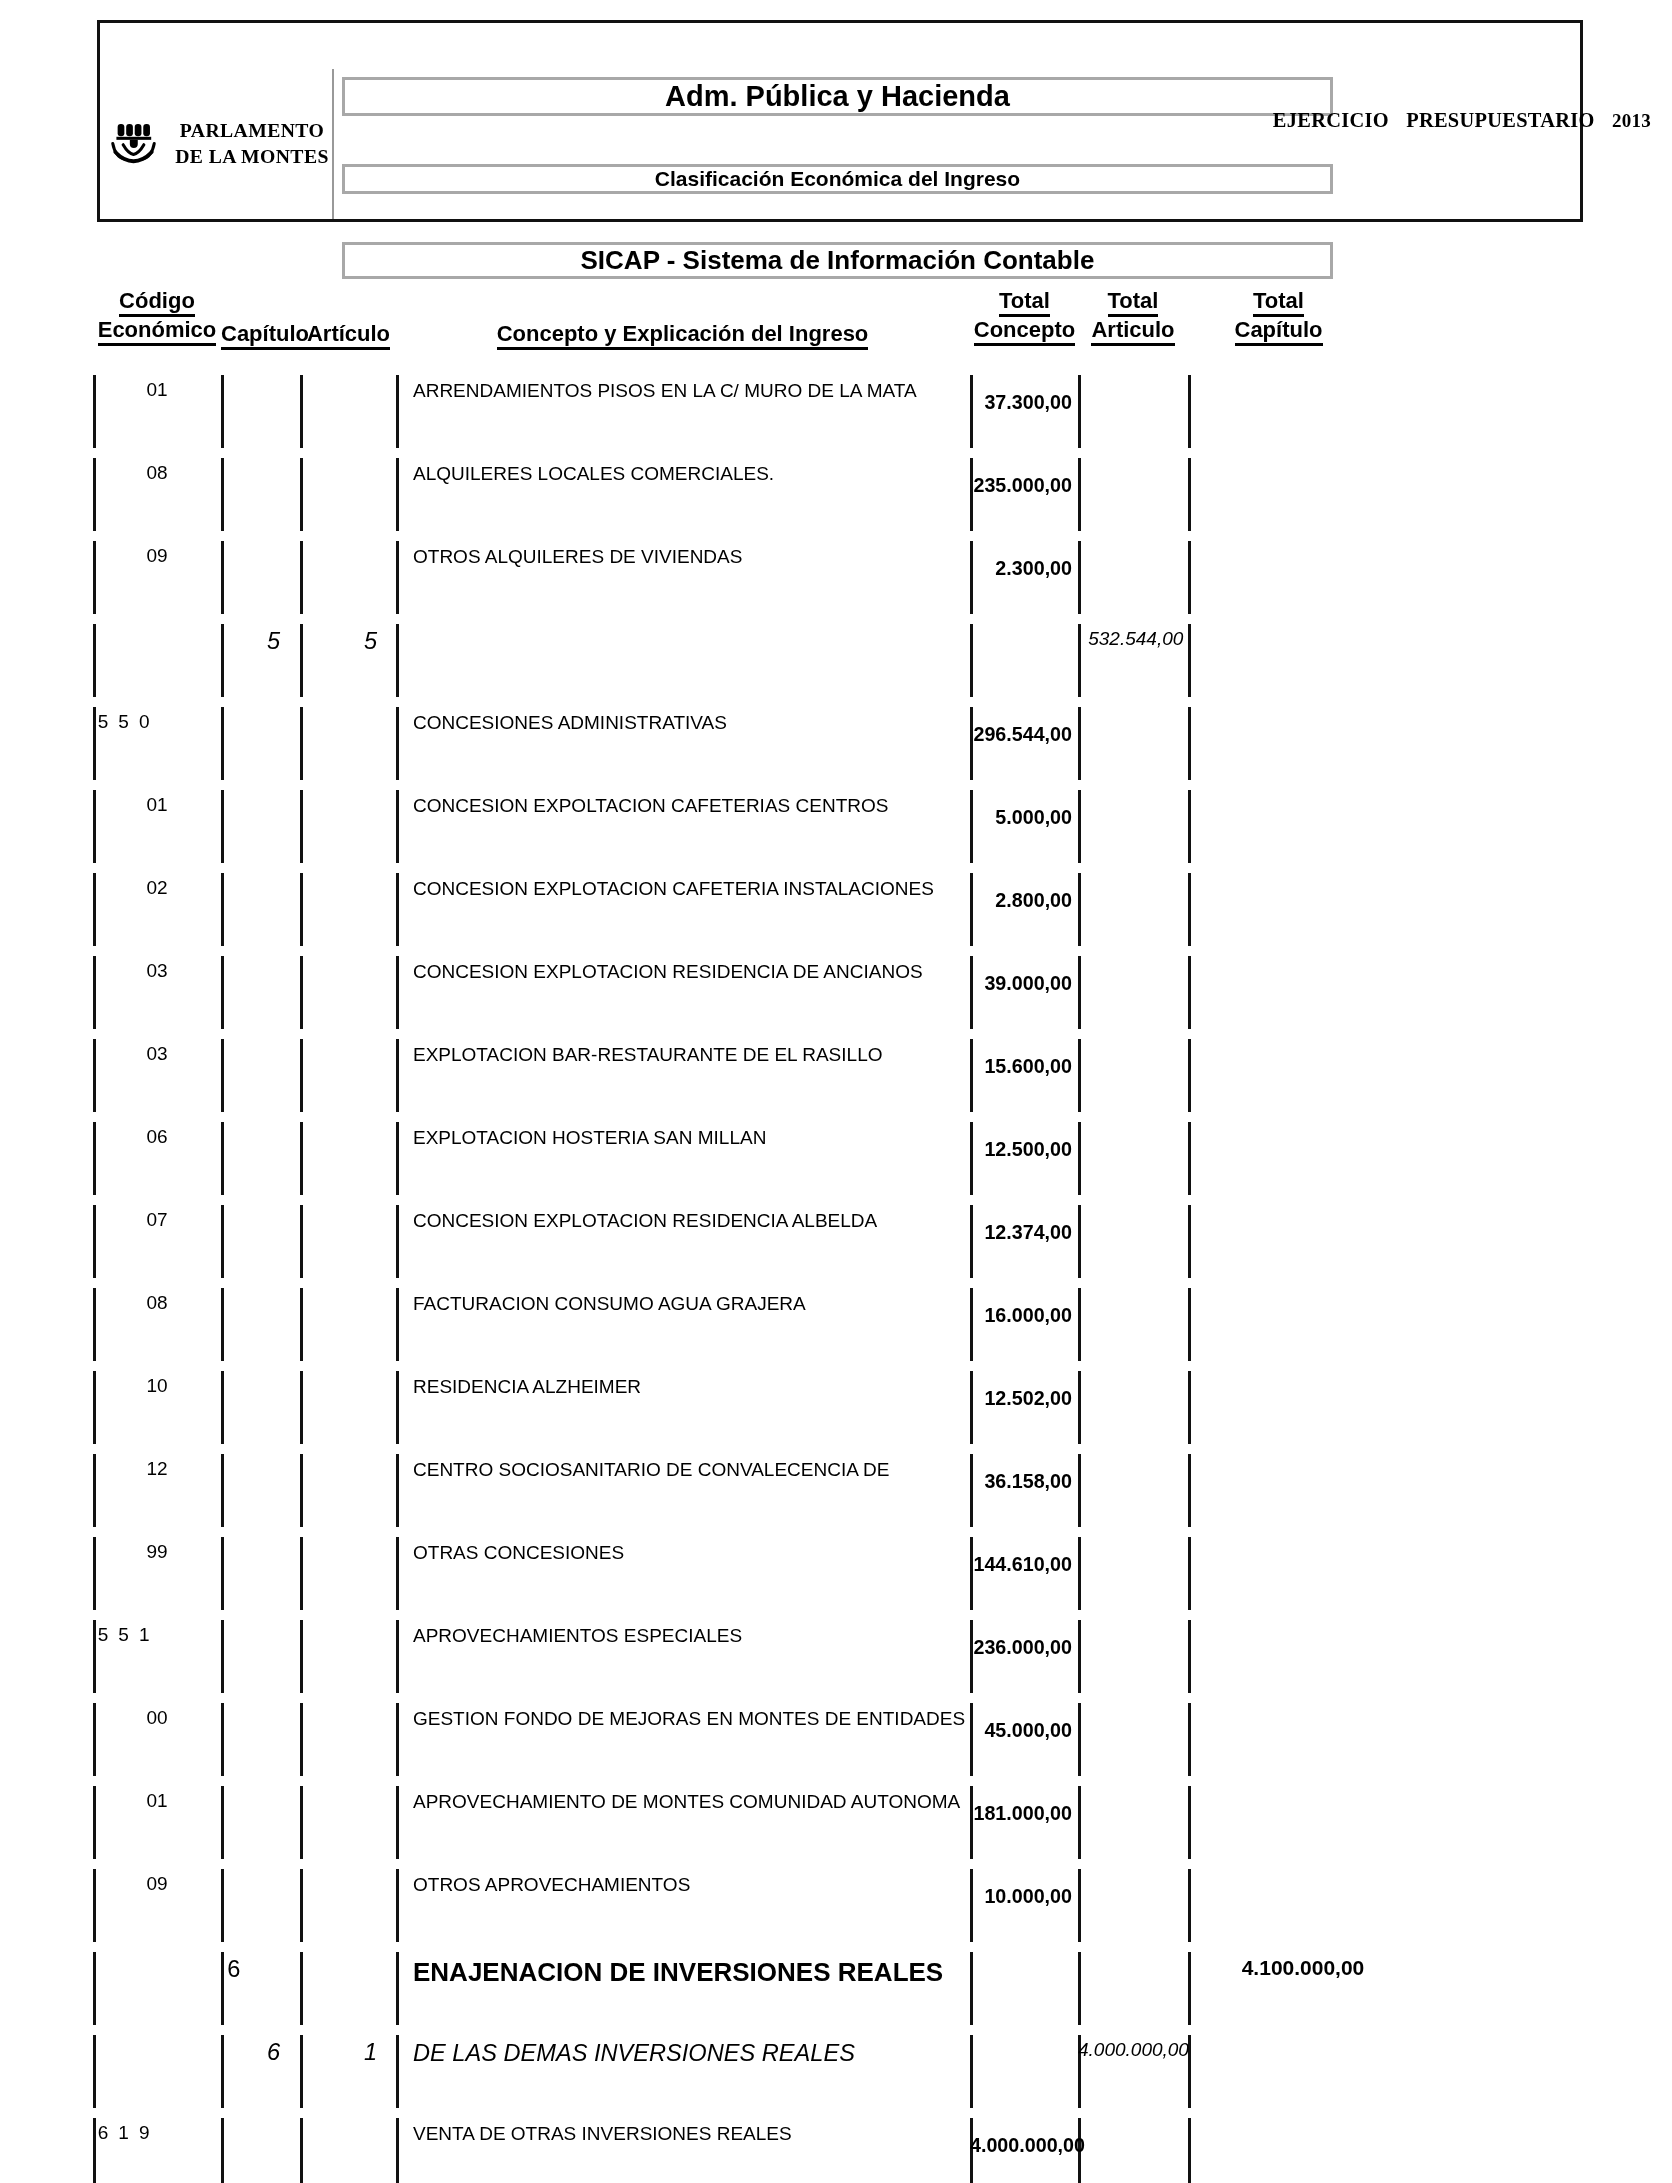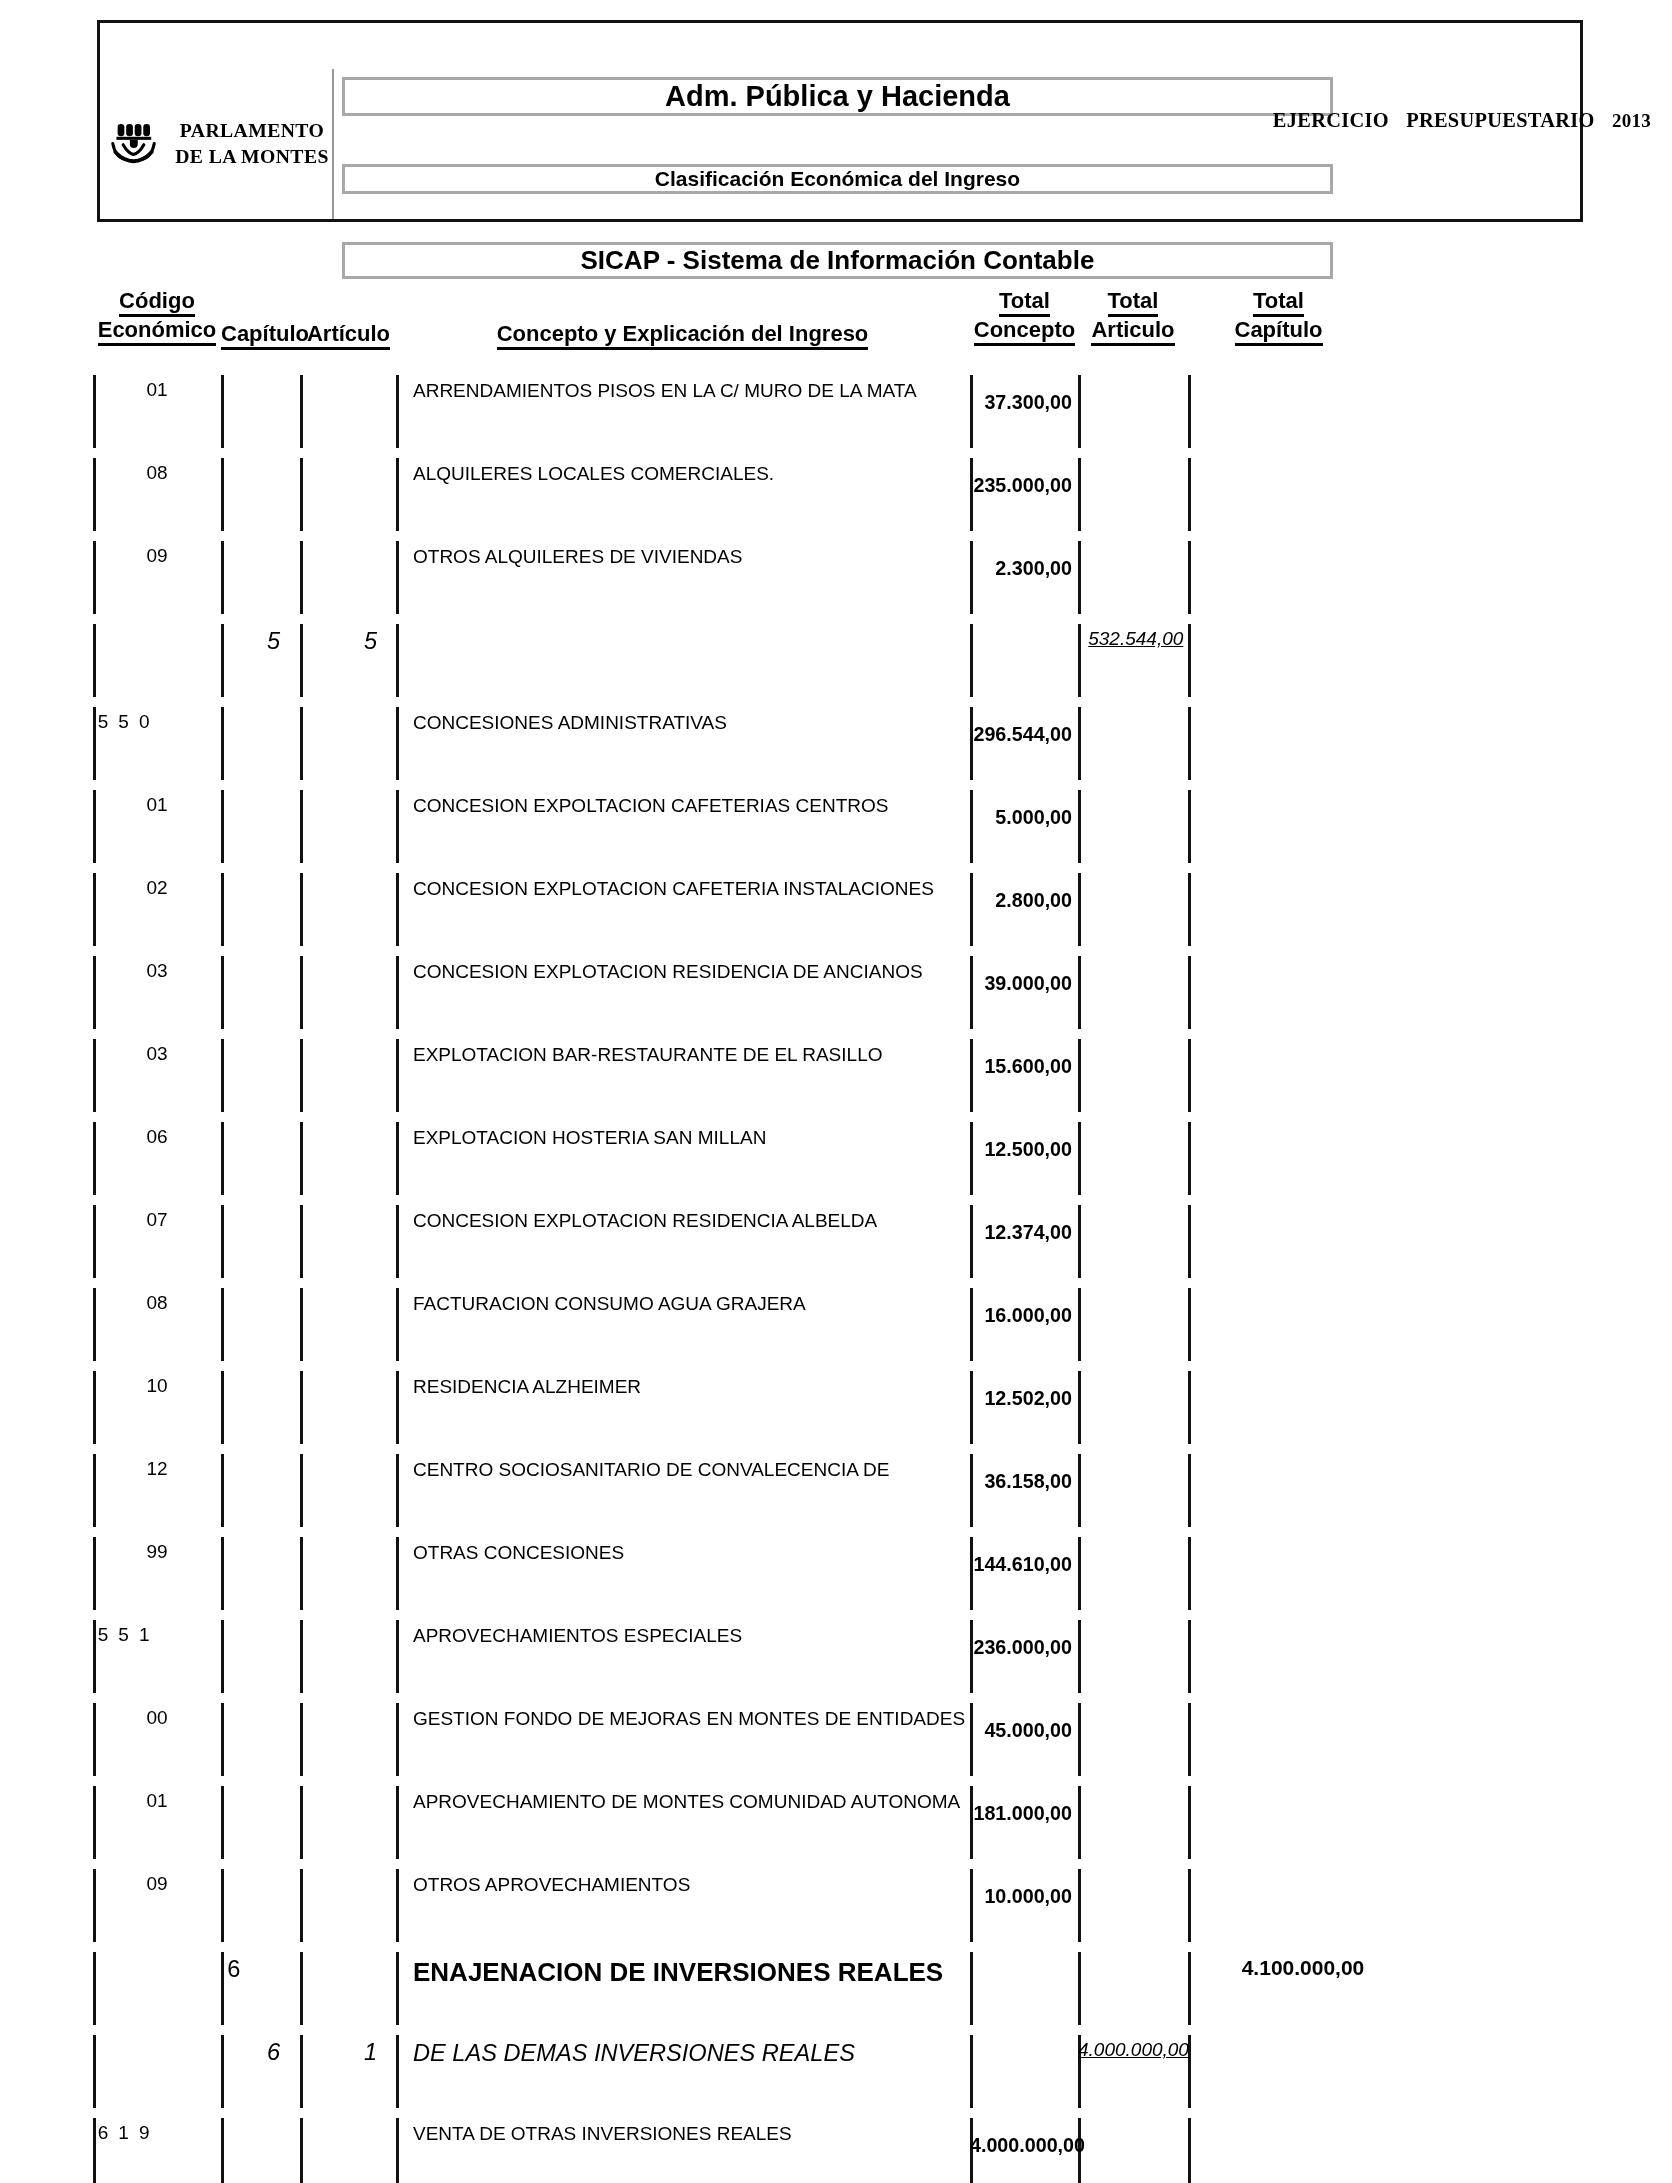--- a/index.html
+++ b/index.html
@@ -104,21 +104,21 @@
   .c-con.lvl-art{font-size:23.6px;font-style:italic;white-space:normal;}
   .c-con.lvl-cap{font-size:26px;font-weight:bold;}
   .c-tc{
     position:absolute;left:970px;width:109px;top:9.4px;
     text-align:right;padding-right:7px;box-sizing:border-box;
     font-size:19.7px;font-weight:bold;margin-top:12px;
   }
   .c-ta{
     position:absolute;left:1078px;width:110px;top:9.4px;
     text-align:right;padding-right:4.7px;box-sizing:border-box;
-    font-size:19px;font-style:italic;text-decoration:underline;
+    font-size:19px;font-style:italic;
   }
   .c-tk{
     position:absolute;left:1188px;width:181px;top:9.4px;
     text-align:right;padding-right:4.7px;box-sizing:border-box;
     font-size:21px;font-weight:bold;
   }
 </style>
 </head>
 <body>
 

